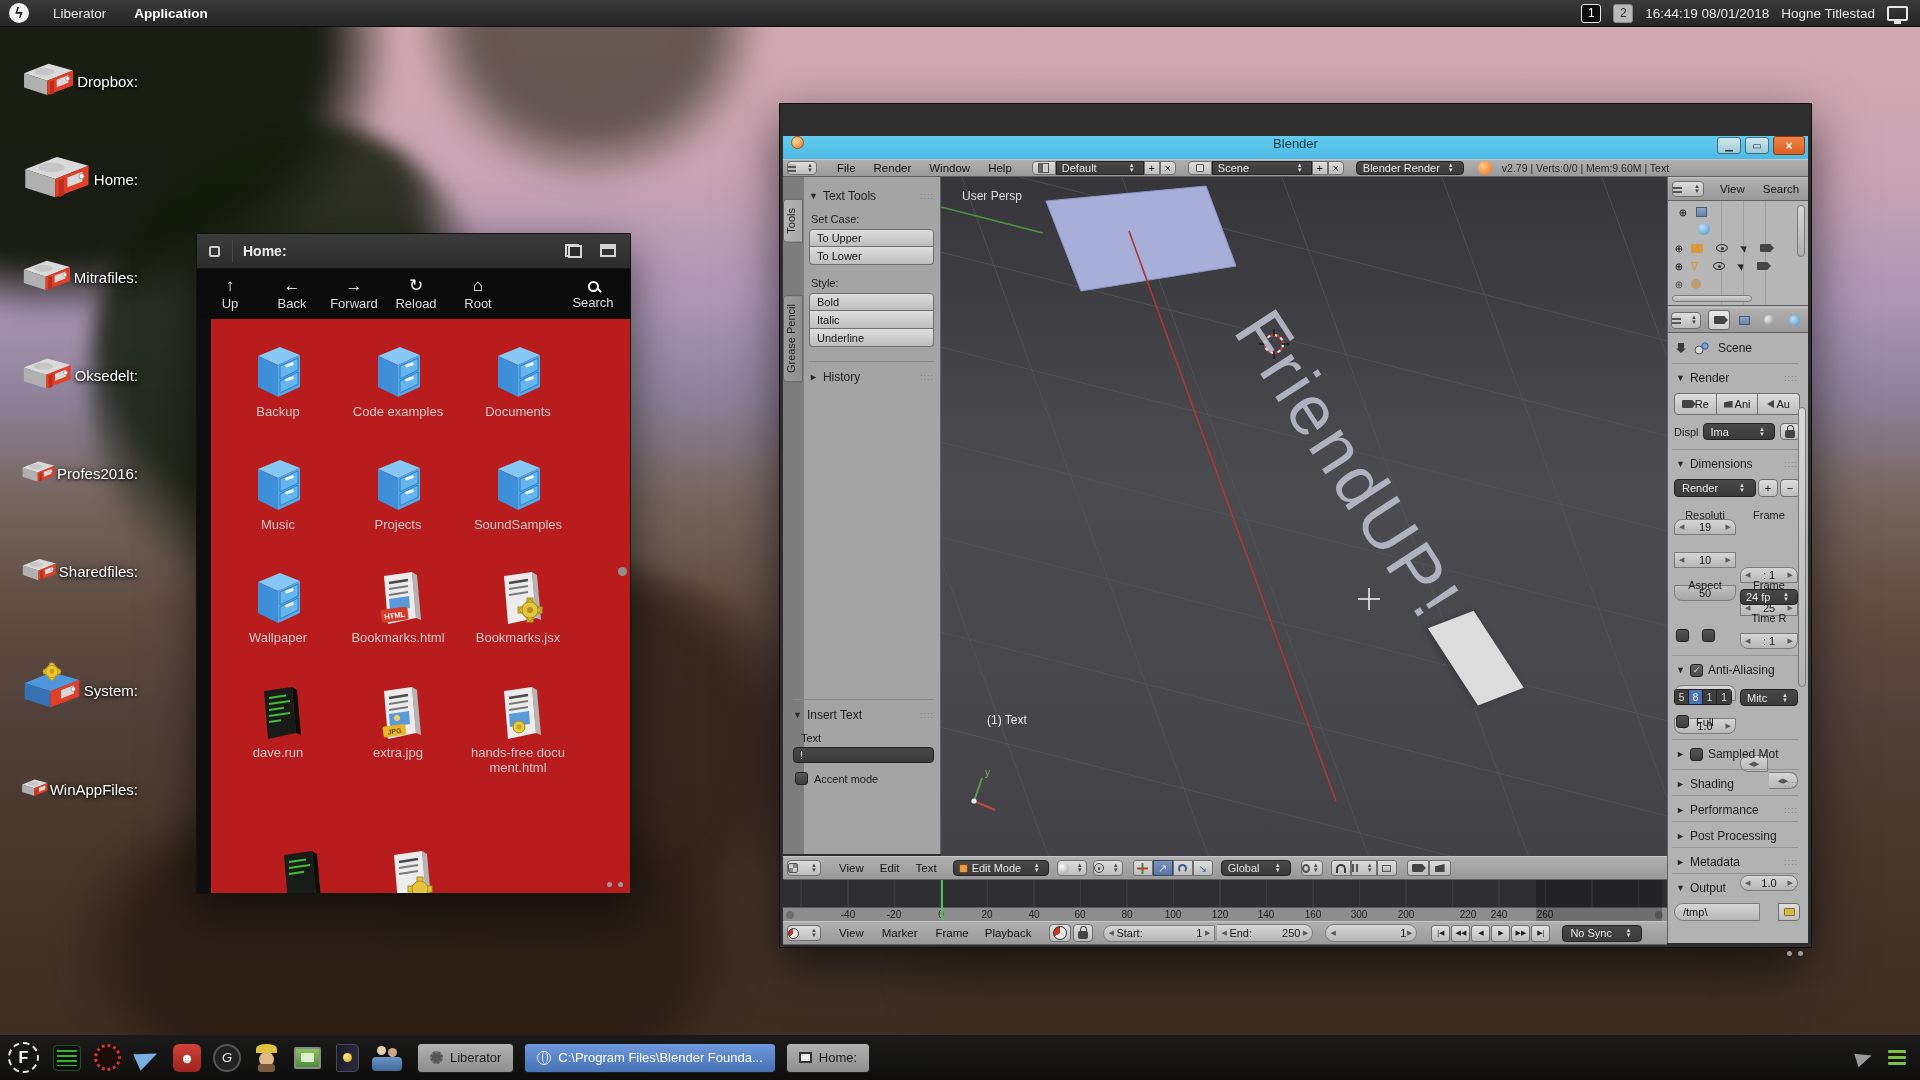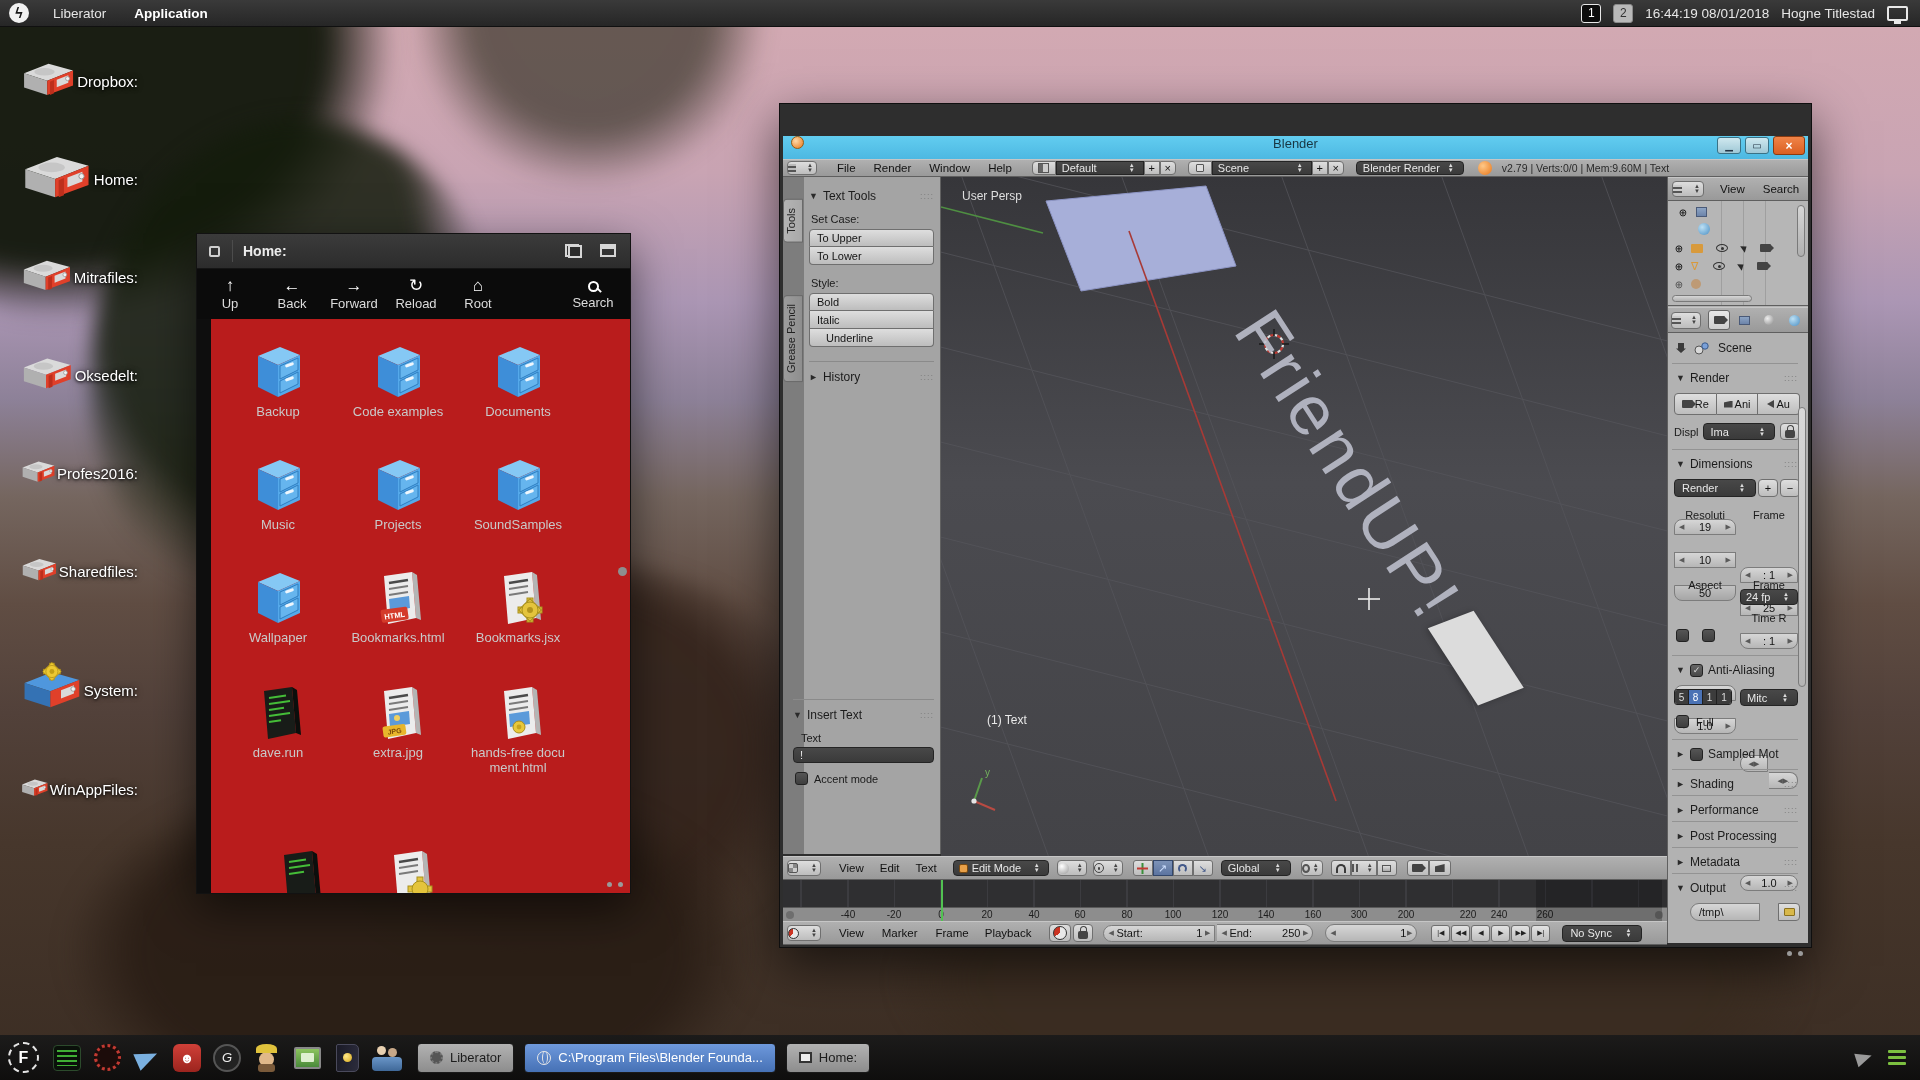--- a/index.html
+++ b/index.html
@@ -503,21 +503,21 @@
           <span style="margin-right:auto;padding-left:7px">To Lower</span>
         </div>
       <div class="bz" style="margin:12px 0 4px 2px">Style:</div>
       <div class="bbtn" style="display:flex;height:18px;border-radius:4px 4px 0 0">
           <span style="margin-right:auto;padding-left:7px">Bold</span>
         </div>
       <div class="bbtn" style="display:flex;height:18px;border-radius:0;border-top:none">
           <span style="margin-right:auto;padding-left:7px">Italic</span>
         </div>
       <div class="bbtn" style="display:flex;height:18px;border-radius:0 0 4px 4px;border-top:none">
-          <span style="margin-right:auto;padding-left:16px">Underline</span>
+          <span style="margin-right:auto;padding-left:7px">Underline</span>
         </div>
       <div style="border-top:1px solid #8a8a8a;margin-top:14px;padding-top:8px" class="ptitle">
           <span class="tri">►</span>
           <span>History</span>
           <span class="grip">::::</span>
         </div>
     </div>
 
     <div class="abs" style="left:10px;top:522px;right:6px;border-top:1px solid #8a8a8a;padding-top:8px">
       <div class="ptitle">
@@ -990,21 +990,21 @@
           <span class="tri">►</span>
           <span>Metadata</span>
           <span class="grip">::::</span>
         </div>
       <div class="abs" style="left:4px;top:566px;right:10px;border-top:1px solid #939393"></div>
       <div class="ptitle abs" style="left:8px;top:574px;right:10px">
           <span class="tri">▼</span>
           <span>Output</span>
           <span class="grip">::::</span>
         </div>
-      <div class="abs" style="left:22px;top:596px;right:8px;display:flex;gap:18px">
+      <div class="abs" style="left:6px;top:596px;right:8px;display:flex;gap:18px">
         <span class="bfield" style="flex:1;height:18px;justify-content:flex-start;padding-left:8px;border-radius:9px 0 0 9px">
             <span>/tmp\</span>
           </span>
         <span class="bbtn" style="width:22px;height:18px;border-radius:0 4px 4px 0">
             <span style="width:11px;height:8px;background:#d8b84a;border:1px solid #8a7020;border-radius:1px;position:relative"></span>
           </span>
       </div>
 
       <div class="abs" style="right:2px;top:100px;width:8px;height:280px;border-radius:4px;background:linear-gradient(#d8d8d8,#b4b4b4);border:1px solid #7a7a7a"></div>
     </div>

